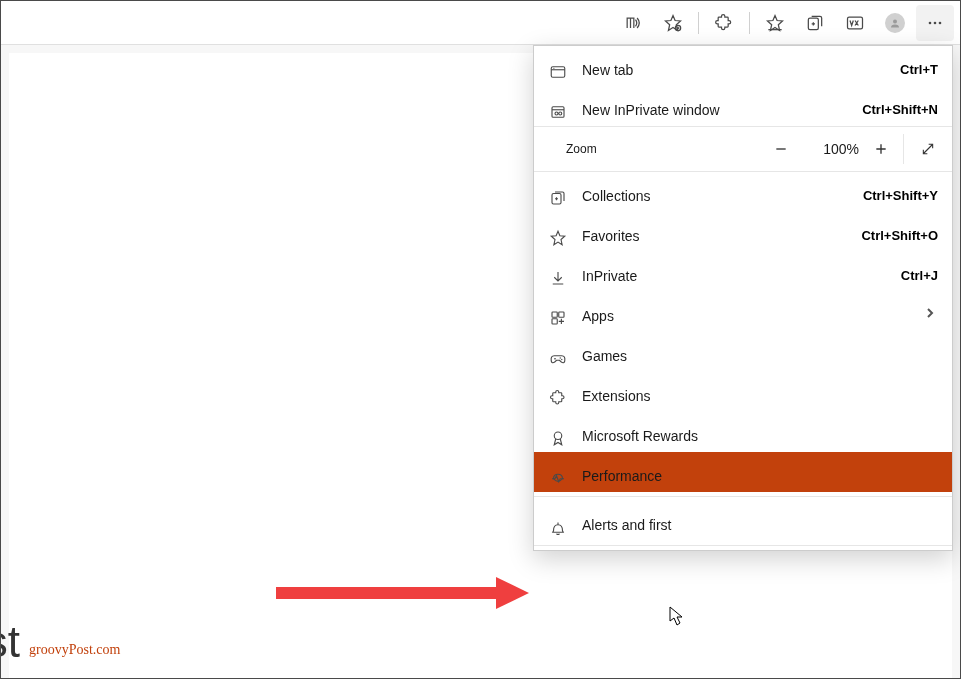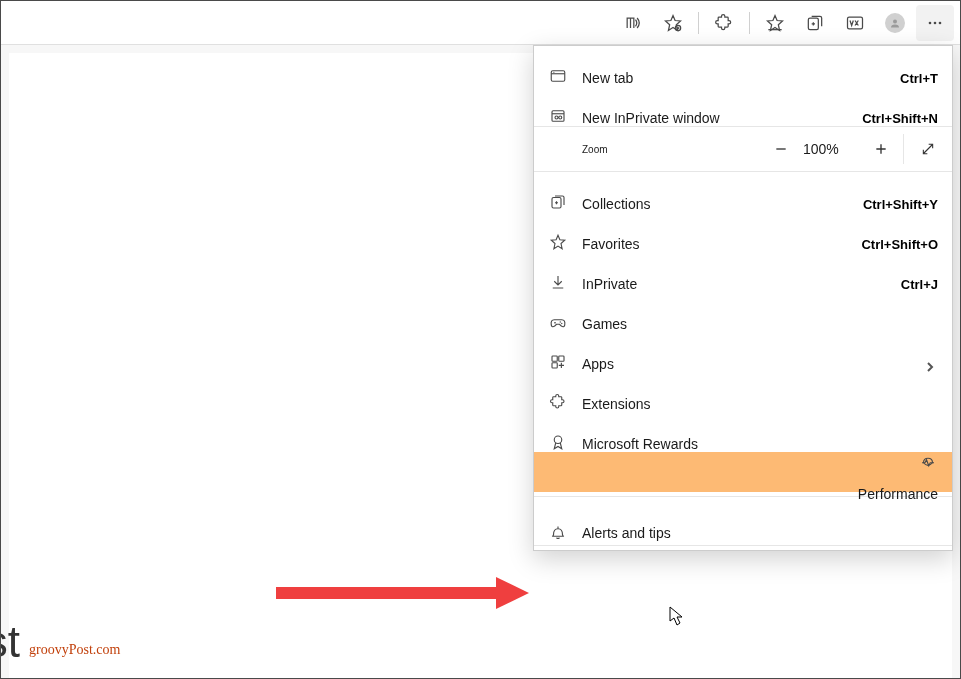--- a/index.html
+++ b/index.html
@@ -10,35 +10,35 @@
   .tbtn { width: 38px; height: 36px; border-radius: 4px; display: flex; align-items: center; justify-content: center; color: #4a4a4a; cursor: pointer; }
   .tbtn.more { background: #f2f2f2; }
   .tbtn svg { width: 20px; height: 20px; stroke: #4a4a4a; stroke-width: 1.5; fill: none; }
 
   .page { position: absolute; top: 44px; left: 0; right: 0; bottom: 0; background: #f7f7f7; overflow: hidden; }
   .page-inner { position: absolute; top: 8px; left: 8px; right: 8px; bottom: 0; background: #fff; padding-left: 0; }
   .big2 { position: absolute; left: -60px; top: 564px; font-size: 44px; font-weight: 400; color: #333; }
   .watermark { position: absolute; left: 20px; bottom: 20px; font-family: Georgia, serif; font-size: 14px; color: #c2410c; }
 
   .menu { position: absolute; top: 44px; right: 7px; width: 420px; background: #fff; border: 1px solid #ccc; box-shadow: 0 8px 24px rgba(0,0,0,.18); z-index: 20; }
-  .mi { display: flex; align-items: flex-end; height: 40px; padding: 0 14px 0 14px; cursor: pointer; gap: 14px; }
-  .mi:hover, .mi.hover { background: #fdba74; flex-direction: column; }
+  .mi { display: flex; align-items: flex-start; height: 40px; padding: 16px 14px 0 14px; cursor: pointer; gap: 14px; }
+  .mi:hover, .mi.hover { background: #c2410c; }
   .mi .ico { width: 20px; height: 20px; flex: 0 0 20px; display: flex; align-items: center; justify-content: center; color: #4a4a4a; }
   .mi .ico svg { width: 18px; height: 18px; stroke: #4a4a4a; stroke-width: 1.5; fill: none; }
   .mi .lbl { flex: 1; font-size: 14px; color: #1a1a1a; }
   .mi .sc { font-size: 13px; color: #000000; font-weight: bold; }
   .mi .chev { width: 16px; display:flex; align-items:center; justify-content:center;}
   .mi .chev svg { width: 10px; height: 10px; stroke: #555; stroke-width: 2; fill:none;}
   .mdiv { height: 1px; background: #e6e6e6; margin: 4px 0; }
 
   .zoomrow { display: flex; align-items: center; height: 46px; border-top: 1px solid #e6e6e6; border-bottom: 1px solid #e6e6e6; }
-  .zoomrow .zlabel { padding-left: 48px; flex: 1; font-size: 10px; }
+  .zoomrow .zlabel { padding-left: 32px; flex: 1; font-size: 12px; }
   .zbtn { width: 44px; height: 46px; display:flex; align-items:center; justify-content:center; cursor:pointer; color:#333; }
   .zbtn svg { width:16px; height:16px; stroke:#333; stroke-width:2; fill:none;}
-  .zval { width: 56px; text-align:left; font-size:14px; }
+  .zval { width: 56px; text-align:right; font-size:14px; }
   .zsep { width:1px; height:30px; background:#e6e6e6; }
   .zfull { width: 48px; height:46px; display:flex; align-items:center; justify-content:center; cursor:pointer;}
   .zfull svg { width:16px; height:16px; stroke:#333; stroke-width:1.6; fill:none;}
 
   .arrow { position: absolute; left: 270px; top: 572px; z-index: 30; pointer-events: none; }
   .arrow svg { width: 260px; height: 40px; }
 
   .cursor { position: absolute; left: 668px; top: 605px; z-index: 40; pointer-events:none;}
   .cursor svg { width: 16px; height: 20px; }
   .avatar-circ { width:20px; height:20px; border-radius:50%; background:#d0d0d0; display:flex; align-items:center; justify-content:center;}
@@ -192,49 +192,49 @@
             <path d="M12 4 L12 15 M7 11 L12 16 L17 11 M5 20 L19 20"></path>
           </svg>
         </span>
       <span class="lbl">InPrivate</span>
       <span class="sc">Ctrl+J</span>
     </div>
 
     <div class="mi">
       <span class="ico">
           <svg viewBox="0 0 24 24">
+            <rect x="4" y="4" width="7" height="7" rx="1"></rect>
+            <rect x="13" y="4" width="7" height="7" rx="1"></rect>
+            <rect x="4" y="13" width="7" height="7" rx="1"></rect>
+            <path d="M16.5 13 L16.5 20 M13 16.5 L20 16.5"></path>
+          </svg>
+        </span>
+      <span class="lbl">Apps</span>
+      <span class="chev">
+          <svg viewBox="0 0 10 10">
+            <path d="M3 1 L7 5 L3 9"></path>
+          </svg>
+        </span>
+    </div>
+
+    <div class="mi">
+      <span class="ico">
+          <svg viewBox="0 0 24 24">
             <path d="M7 9 L17 9 Q22 9 21 16 Q20 20 16 17 L14 15 L10 15 L8 17 Q4 20 3 16 Q2 9 7 9 Z"></path>
             <path d="M8 12 L8 14 M7 13 L9 13"></path>
             <circle cx="15" cy="12" r="0.9" fill="#4a4a4a" stroke="none"></circle>
             <circle cx="17" cy="14" r="0.9" fill="#4a4a4a" stroke="none"></circle>
           </svg>
         </span>
       <span class="lbl">Games</span>
     </div>
 
     <div class="mi">
       <span class="ico">
           <svg viewBox="0 0 24 24">
-            <rect x="4" y="4" width="7" height="7" rx="1"></rect>
-            <rect x="13" y="4" width="7" height="7" rx="1"></rect>
-            <rect x="4" y="13" width="7" height="7" rx="1"></rect>
-            <path d="M16.5 13 L16.5 20 M13 16.5 L20 16.5"></path>
-          </svg>
-        </span>
-      <span class="lbl">Apps</span>
-      <span class="chev">
-          <svg viewBox="0 0 10 10">
-            <path d="M3 1 L7 5 L3 9"></path>
-          </svg>
-        </span>
-    </div>
-
-    <div class="mi">
-      <span class="ico">
-          <svg viewBox="0 0 24 24">
             <path d="M9 4a2 2 0 0 1 4 0v1h3a1 1 0 0 1 1 1v3h1a2 2 0 0 1 0 4h-1v3a1 1 0 0 1-1 1h-3v1a2 2 0 0 1-4 0v-1H6a1 1 0 0 1-1-1v-3H4a2 2 0 0 1 0-4h1V6a1 1 0 0 1 1-1h3Z"></path>
           </svg>
         </span>
       <span class="lbl">Extensions</span>
     </div>
 
     <div class="mi">
       <span class="ico">
           <svg viewBox="0 0 24 24">
             <circle cx="12" cy="9" r="5"></circle>
@@ -255,21 +255,21 @@
     </div>
 
     <div class="mdiv"></div>
 
     <div class="mi">
       <span class="ico">
           <svg viewBox="0 0 24 24">
             <path d="M6 17 Q6 9 12 9 Q18 9 18 17 L19 19 L5 19 Z M12 6 L12 9 M10 21 Q12 23 14 21"></path>
           </svg>
         </span>
-      <span class="lbl">Alerts and tips</span>
+      <span class="lbl">Alerts and first</span>
     </div>
 
     <div class="mdiv"></div>
 
 
   </div>
 
   <div class="arrow">
     <svg viewBox="0 0 260 40">
       <line x1="5" y1="20" x2="230" y2="20" stroke="#ef3f3f" stroke-width="12"></line>

